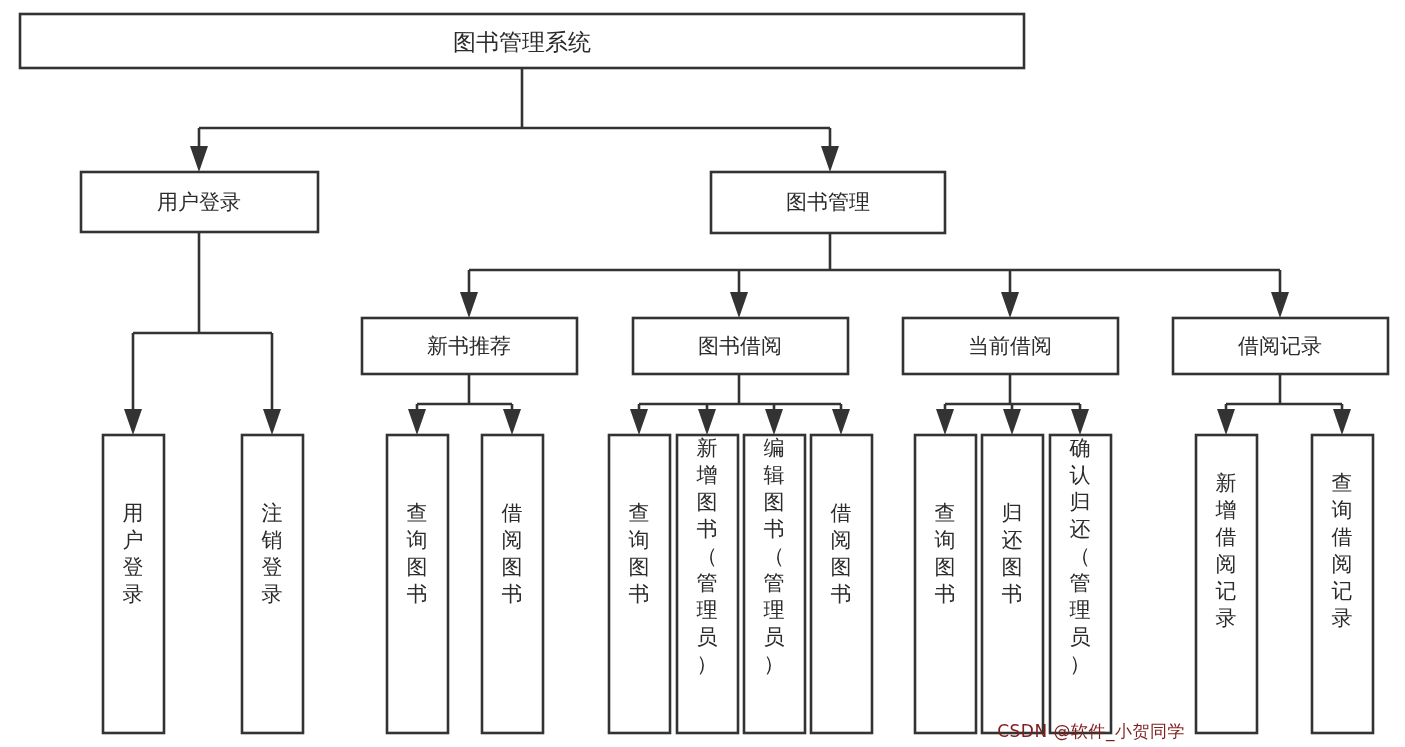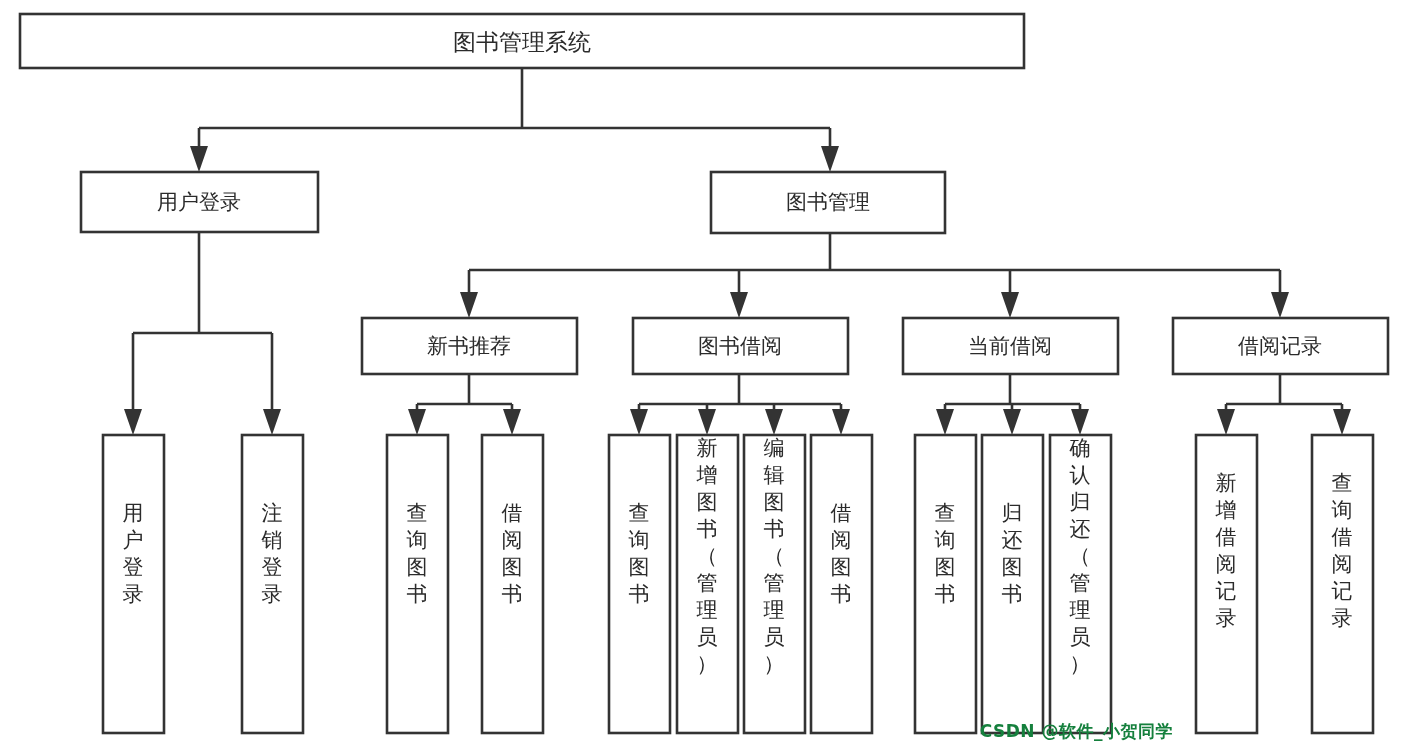--- a/index.html
+++ b/index.html
@@ -54,29 +54,28 @@
     fill: #2b2b2b;
     font-family: "DejaVu Sans", "Liberation Sans", sans-serif;
     font-size: 21px;
     text-anchor: middle;
   }
   .title-label {
     font-size: 23px;
   }
   .watermark {
     position: absolute;
-    right: 20px;
+    right: 8px;
     bottom: 4px;
     font-family: "DejaVu Sans", "Liberation Sans", sans-serif;
     font-size: 17px;
-    color: #15803d;
+    color: #7f1d1d;
     letter-spacing: 0.5px;
     white-space: nowrap;
     pointer-events: none;
-    font-weight: bold;
   }
 </style>
 </head>
 <body>
 
 <div id="diagram-root">
 
   <svg id="tree-svg" viewBox="0 0 1405 747" xmlns="http://www.w3.org/2000/svg">
 
     <defs>

